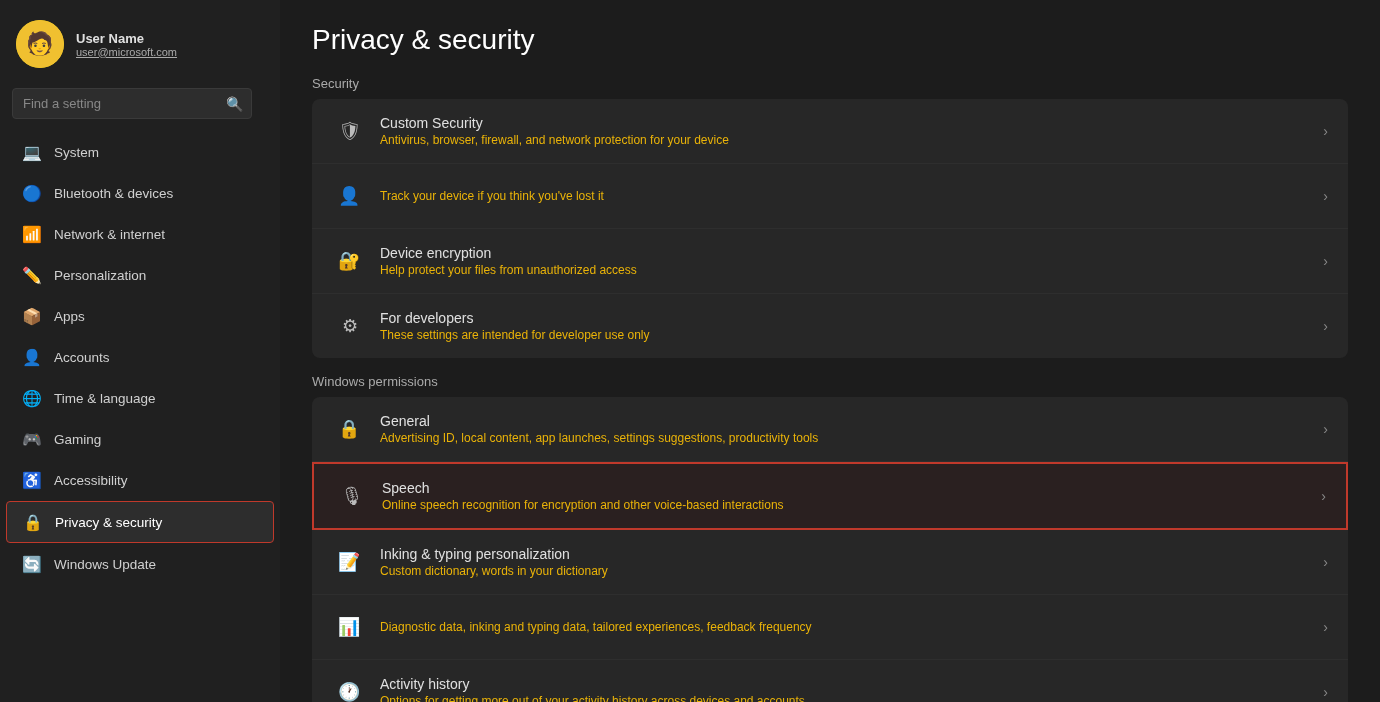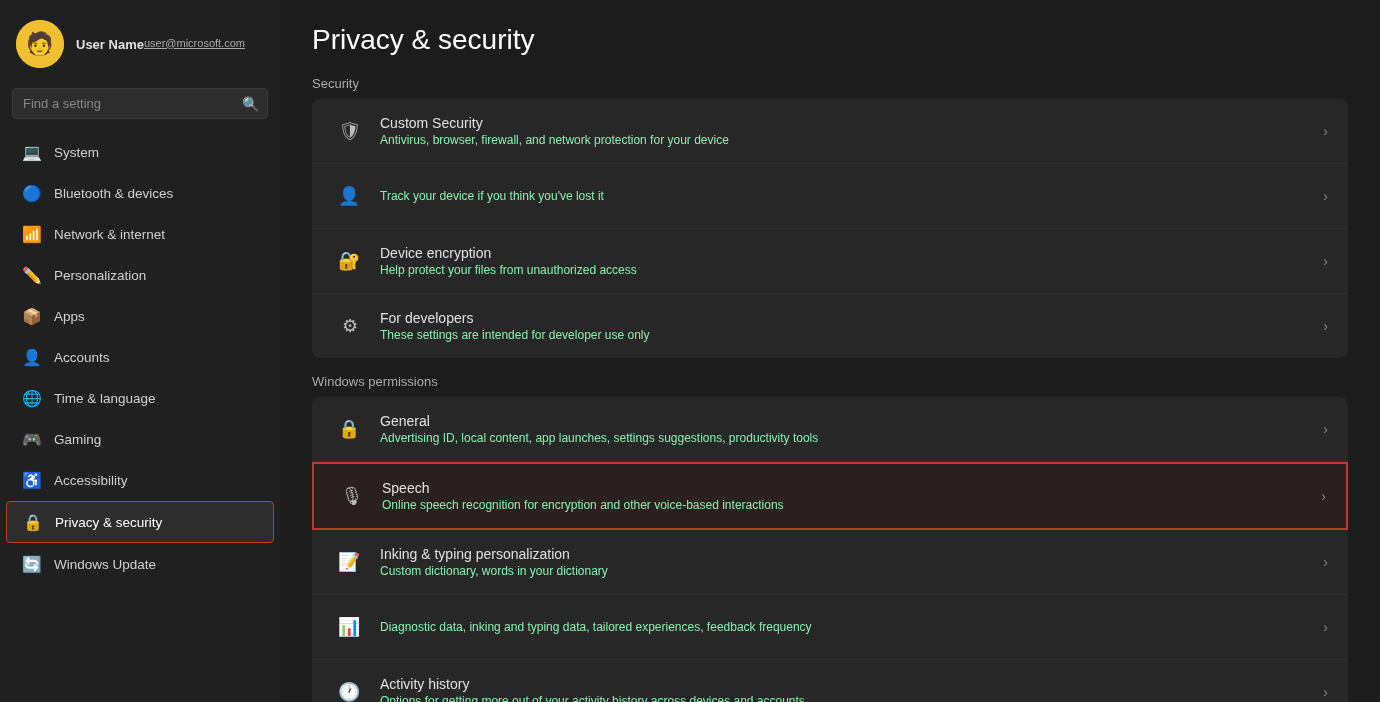--- a/index.html
+++ b/index.html
@@ -52,35 +52,35 @@
       height: 48px;
       border-radius: 50%;
       background: #f0c030;
       display: flex;
       align-items: center;
       justify-content: center;
       font-size: 22px;
     }
     .user-info {
       display: flex;
-      flex-direction: row;
+      flex-direction: column;
     }
     .user-name {
       font-size: 13px;
       font-weight: 600;
       color: #e0e0e0;
     }
     .user-email {
       font-size: 11px;
       color: #aaa;
       text-decoration: underline;
     }
 
     .search-box {
-      margin: 4px 12px 12px 12px;
+      margin: 4px 28px 12px 12px;
       position: relative;
     }
     .search-input {
       width: 100%;
       background: #2d2d2d;
       border: 1px solid #3a3a3a;
       border-radius: 4px;
       color: #e0e0e0;
       padding: 7px 32px 7px 10px;
       font-size: 13px;
@@ -183,21 +183,21 @@
       margin-right: 12px;
     }
     .item-text { flex: 1; }
     .item-title {
       font-size: 14px;
       color: #e0e0e0;
       margin-bottom: 2px;
     }
     .item-desc {
       font-size: 12px;
-      color: #86efac;
+      color: #eab308;
     }
     .chevron {
       color: #888;
       font-size: 14px;
       margin-left: 8px;
     }
   </style>
 </head>
 <body>
 

